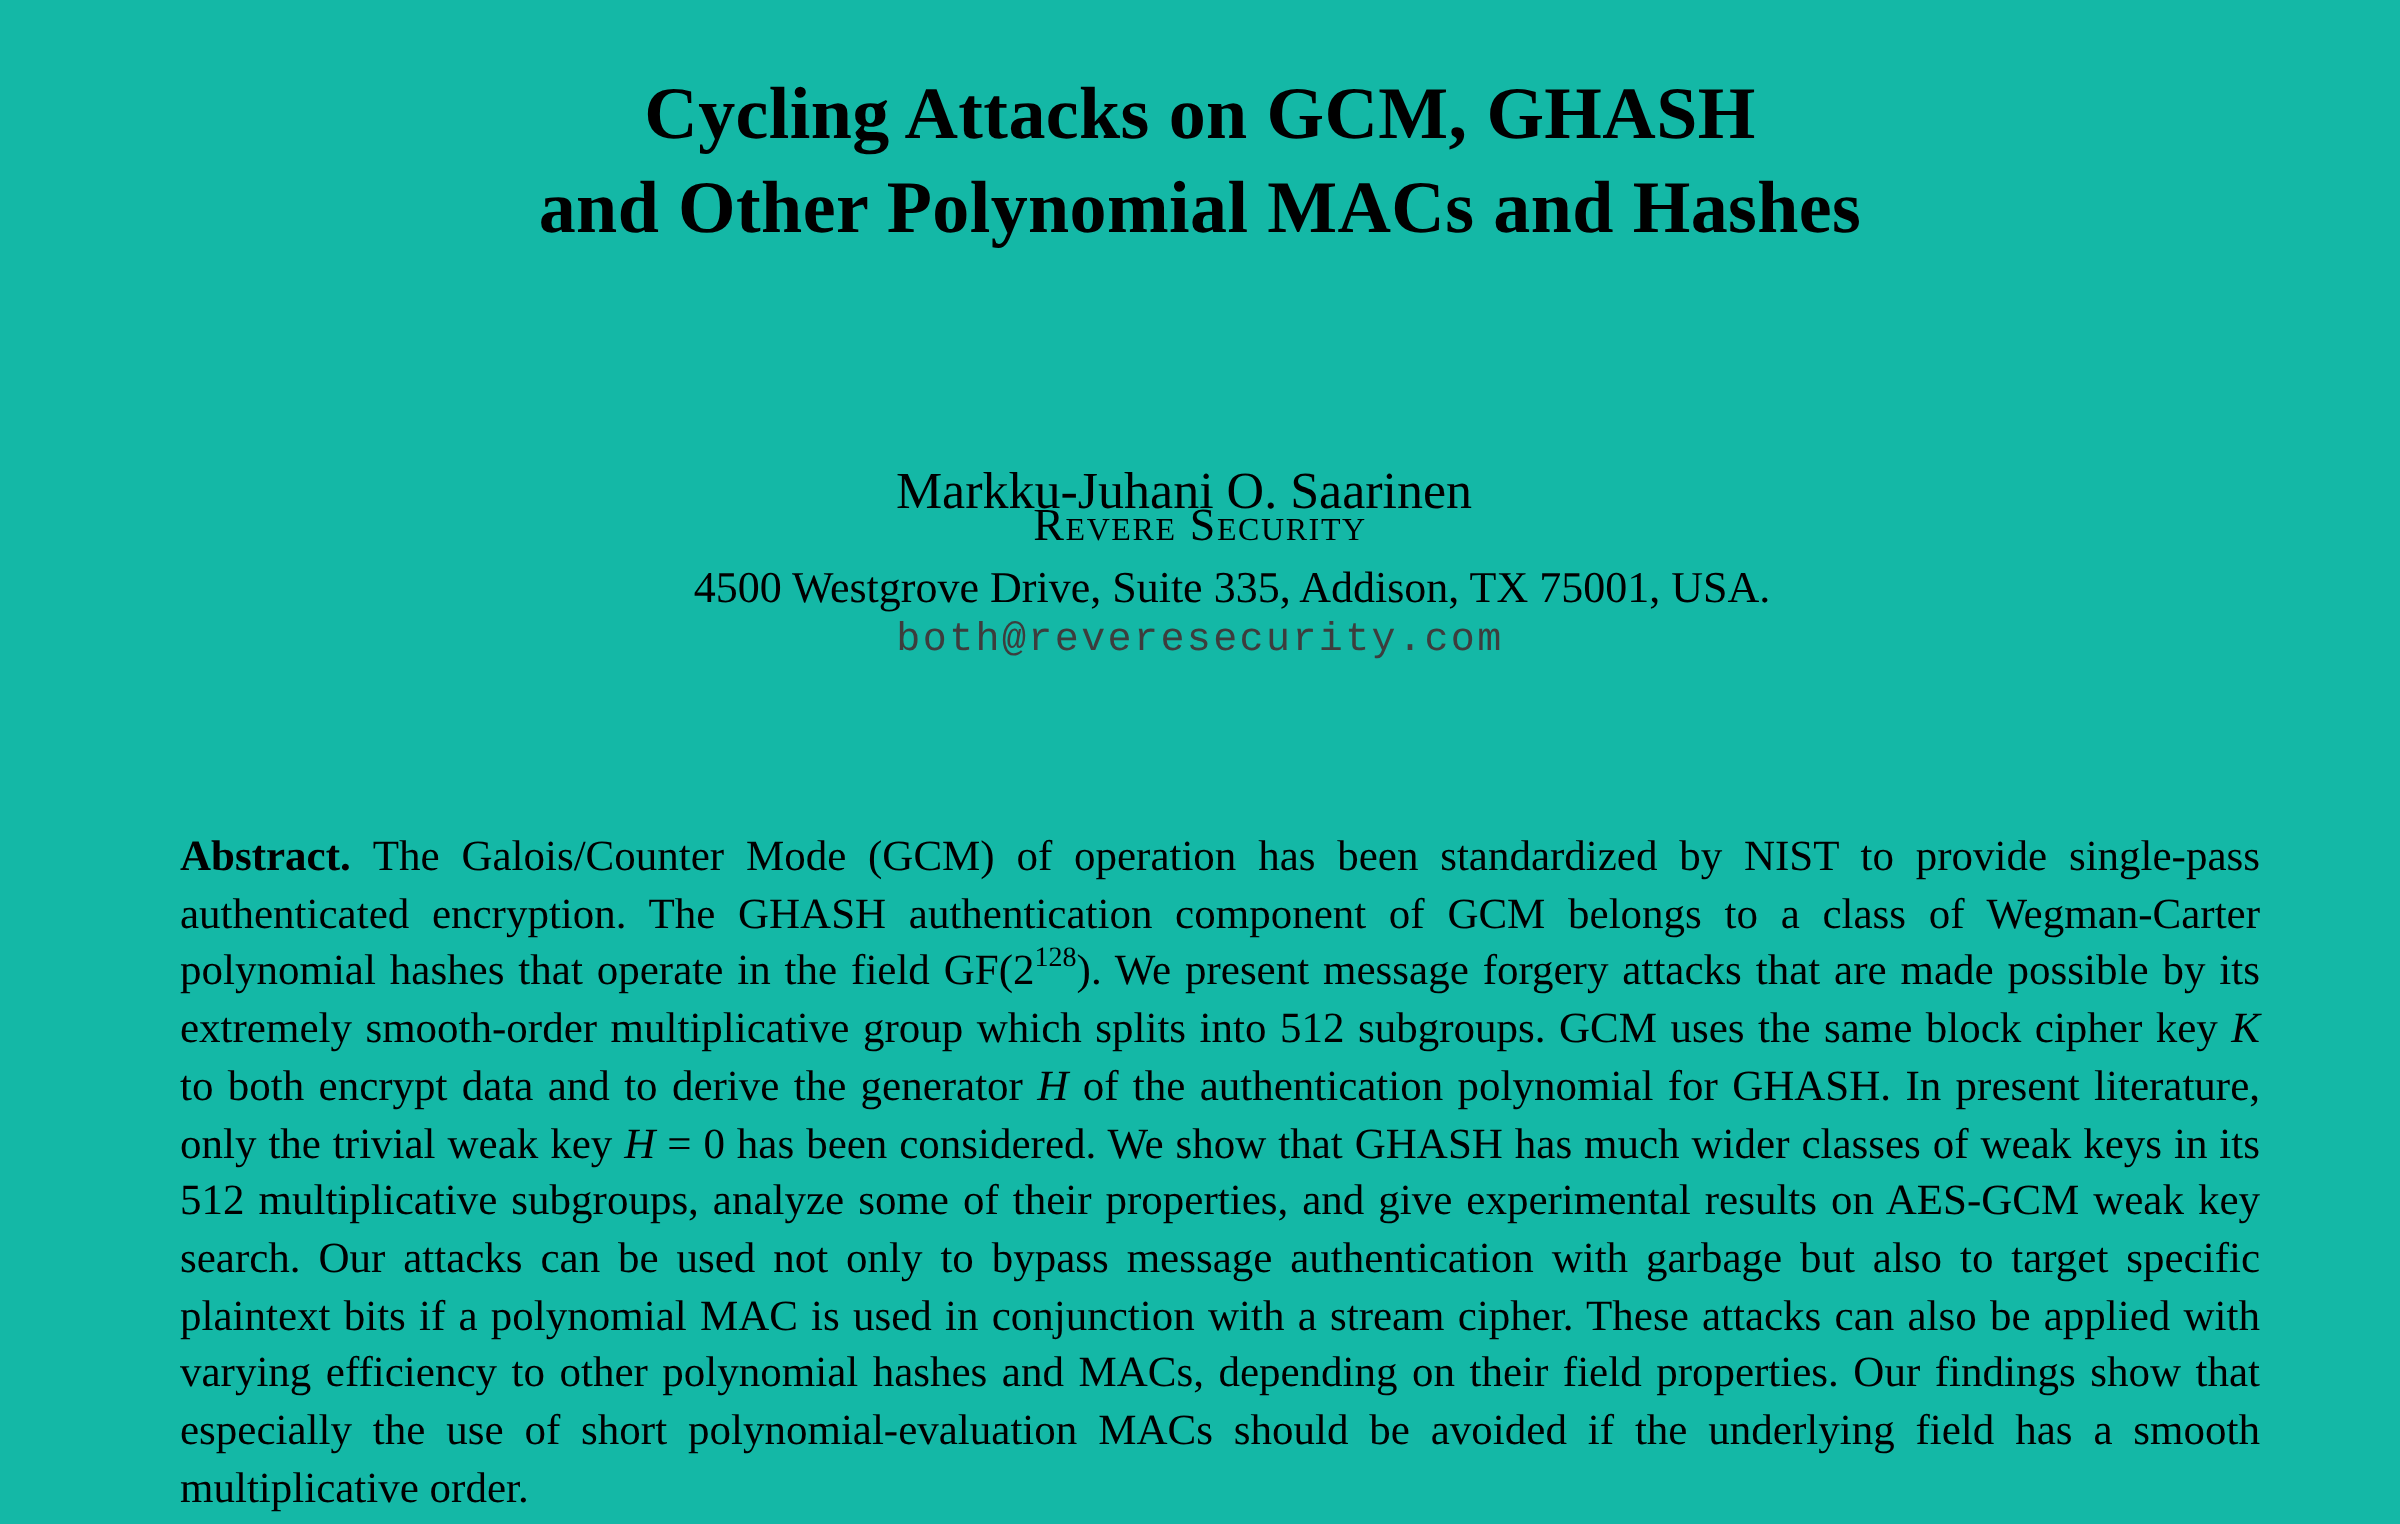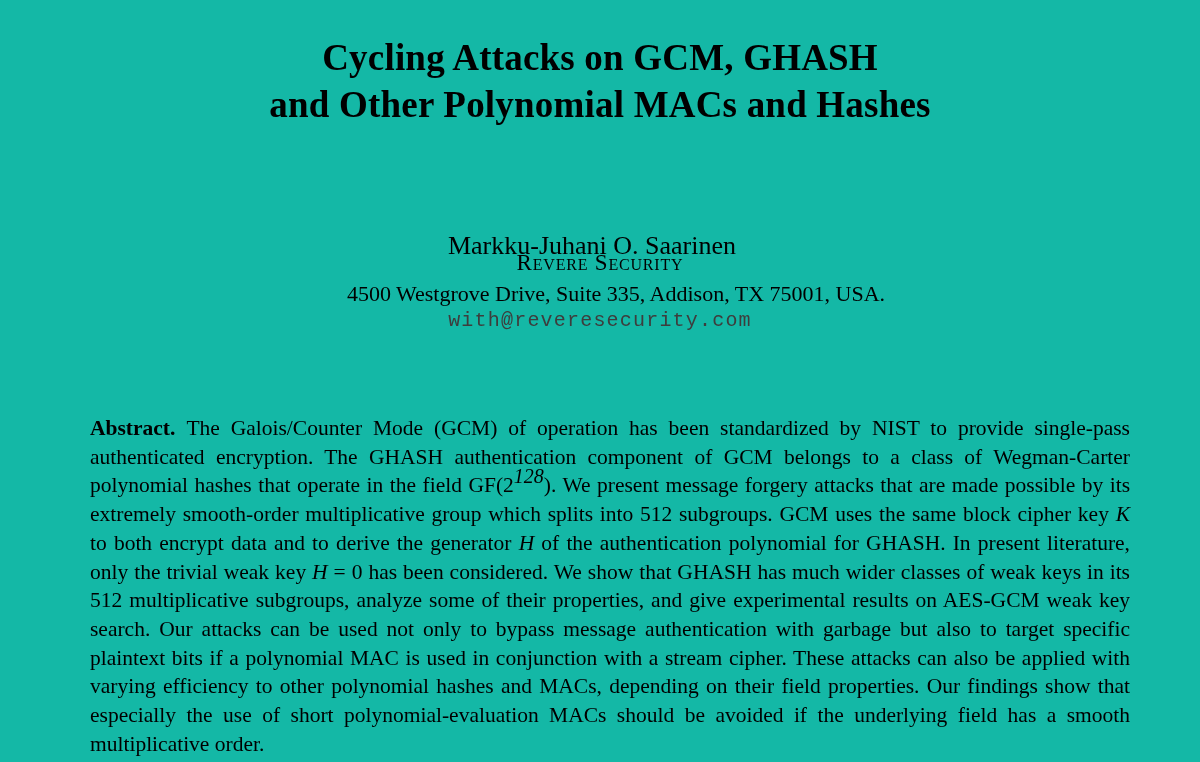--- a/index.html
+++ b/index.html
@@ -77,43 +77,42 @@
     margin: 0;
   }
   .abstract .abs-label {
     font-weight: bold;
     margin-right: 11px;
   }
   .abstract i {
     font-style: italic;
   }
   .abstract sup {
-    font-size: 20px;
+    font-size: 14px;
     line-height: 0;
     position: relative;
     top: -1px;
     vertical-align: super;
-    font-style: italic;
   }
 </style>
 </head>
 <body>
 
 <div class="page">
 
   <div class="title-block">
     <div>Cycling Attacks on GCM, GHASH</div>
     <div>and Other Polynomial MACs and Hashes</div>
   </div>
 
   <div class="author">Markku-Juhani O. Saarinen</div>
 
   <div class="affiliation">Revere Security</div>
 
   <div class="address">4500 Westgrove Drive, Suite 335, Addison, TX 75001, USA.</div>
 
-  <div class="email">with@reveresecurity.com</div>
+  <div class="email">both@reveresecurity.com</div>
 
   <p class="abstract">
     <span class="abs-label">Abstract.</span><span><span>The Galois/Counter Mode (GCM) of operation has been standardized by NIST to provide single-pass authenticated encryption. The GHASH authentication component of GCM belongs to a class of Wegman-Carter polynomial hashes that operate in the field GF(2</span><sup>128</sup><span>). We present message forgery attacks that are made possible by its extremely smooth-order multiplicative group which splits into 512 subgroups. GCM uses the same block cipher key </span><i>K</i><span> to both encrypt data and to derive the generator </span><i>H</i><span> of the authentication polynomial for GHASH. In present literature, only the trivial weak key </span><i>H</i><span> = 0 has been considered. We show that GHASH has much wider classes of weak keys in its 512 multiplicative subgroups, analyze some of their properties, and give experimental results on AES-GCM weak key search. Our attacks can be used not only to bypass message authentication with garbage but also to target specific plaintext bits if a polynomial MAC is used in conjunction with a stream cipher. These attacks can also be applied with varying efficiency to other polynomial hashes and MACs, depending on their field properties. Our findings show that especially the use of short polynomial-evaluation MACs should be avoided if the underlying field has a smooth multiplicative order.</span></span>
   </p>
 
 </div>
 
 </body></html>

